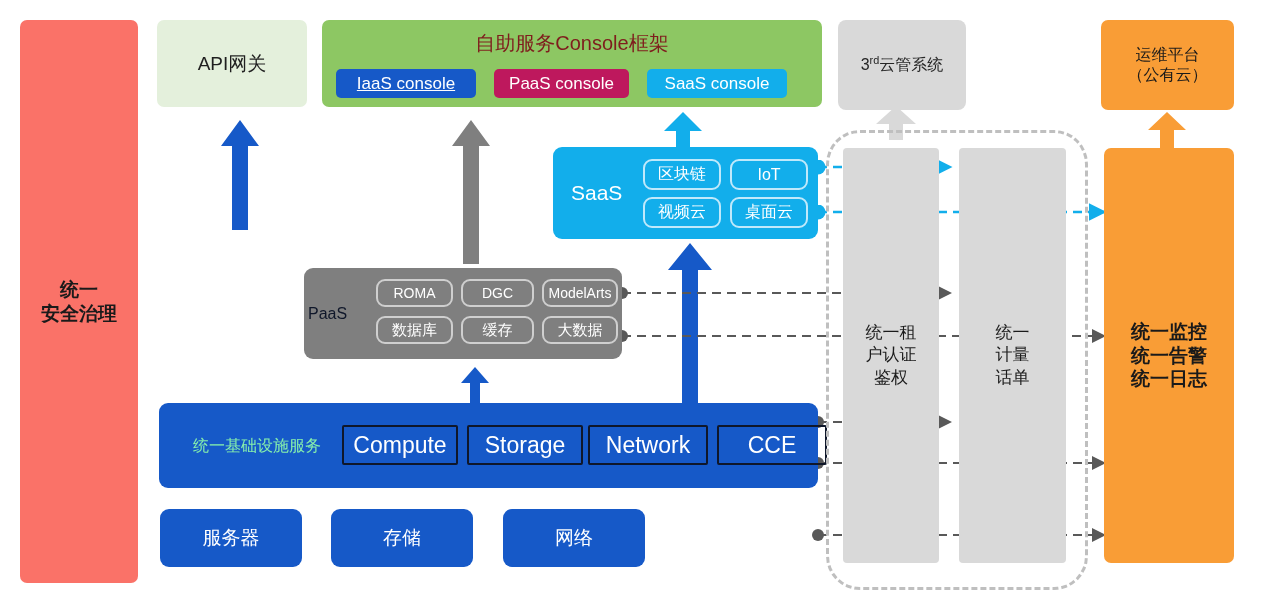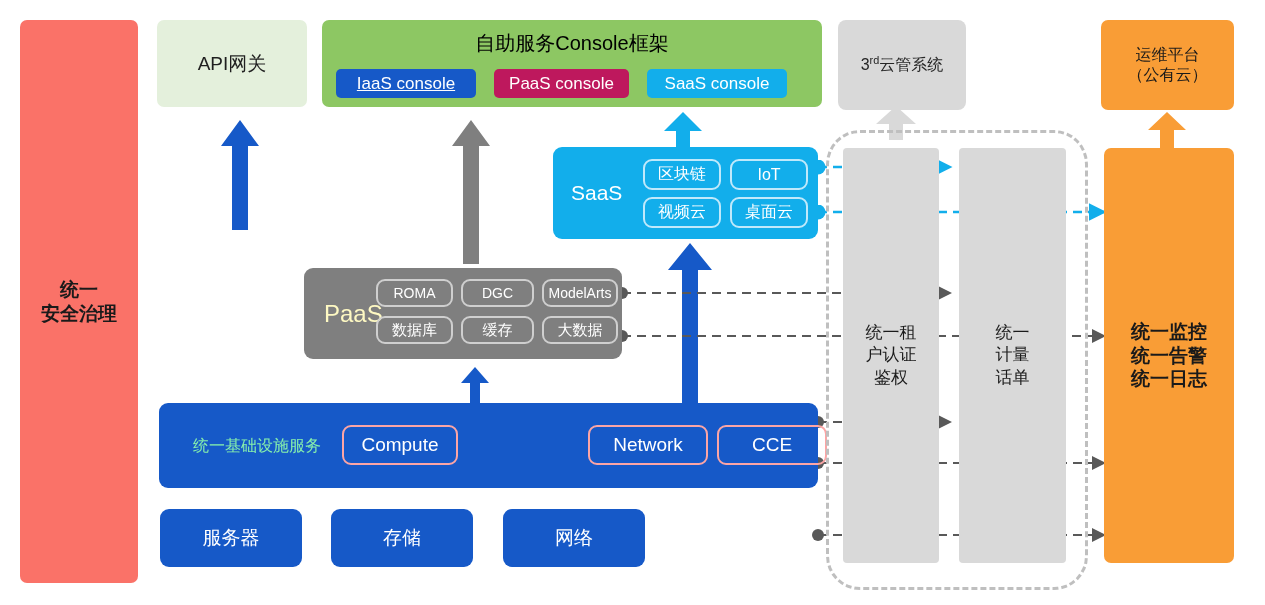--- a/index.html
+++ b/index.html
@@ -9,21 +9,21 @@
   .box{position:absolute;box-sizing:border-box;display:flex;align-items:center;justify-content:center;text-align:center;line-height:1.25;}
 
   
   .panel-red{background:#fa7268;border-radius:7px;color:#1a1a1a;font-size:19px;font-weight:600;}
 
   
   .panel-apigw{background:#e4f0dc;border-radius:7px;color:#1f1f1f;font-size:19px;}
 
   
   .panel-console{background:#8dc763;border-radius:7px;}
-  .console-title{position:absolute;left:0;right:0;top:10px;text-align:center;font-size:20px;color:#000000;}
+  .console-title{position:absolute;left:0;right:0;top:10px;text-align:center;font-size:20px;color:#7f1d1d;}
   .chip-console{position:absolute;border-radius:5px;color:#fff;font-size:17px;display:flex;align-items:center;justify-content:center;height:29px;}
   .chip-iaas{background:#1659c8;}
   .chip-paas{background:#be185d;}
   .chip-saas{background:#12aeeb;}
 
   
   .panel-gray{background:#d9d9d9;border-radius:8px;color:#262626;font-size:16px;}
   .panel-gray.sm{font-size:17px;}
   .sup{font-size:0.68em;vertical-align:super;}
 
@@ -31,27 +31,27 @@
   .panel-orange{background:#f99d36;border-radius:7px;color:#1a1a1a;font-size:16px;}
   .panel-orange-tall{background:#f99d36;border-radius:7px;color:#1a1a1a;font-size:19px;font-weight:600;}
 
   
   .panel-saas{position:absolute;background:#12aeeb;border-radius:9px;box-sizing:border-box;}
   .panel-saas .lbl{position:absolute;left:18px;top:50%;transform:translateY(-50%);color:#fff;font-size:21px;}
   .sub-chip{position:absolute;box-sizing:border-box;border:2px solid #bfe9fb;border-radius:9px;color:#fff;font-size:16px;display:flex;align-items:center;justify-content:center;}
 
   
   .panel-paas{position:absolute;background:#7f7f7f;border-radius:9px;box-sizing:border-box;}
-  .panel-paas .lbl{position:absolute;left:20px;top:50%;transform:translateY(-50%);color:#fef9c3;font-size:24px;}
+  .panel-paas .lbl{position:absolute;left:4px;top:50%;transform:translateY(-50%);color:#0f172a;font-size:16px;}
   .paas-chip{position:absolute;box-sizing:border-box;border:2px solid #cfcfcf;border-radius:9px;color:#fff;font-size:14px;display:flex;align-items:center;justify-content:center;}
 
   
   .panel-infra{position:absolute;background:#1659c8;border-radius:9px;box-sizing:border-box;}
   .panel-infra .lbl{position:absolute;left:34px;top:50%;transform:translateY(-50%);color:#86efac;font-size:16px;}
-  .infra-chip{position:absolute;box-sizing:border-box;border:2px solid #fca5a5;border-radius:9px;color:#fff;font-size:19px;display:flex;align-items:center;justify-content:center;}
+  .infra-chip{position:absolute;box-sizing:border-box;border:2px solid #0f172a;border-radius:2px;color:#fff;font-size:23px;display:flex;align-items:center;justify-content:center;}
 
   
   .panel-blue{background:#1659c8;border-radius:9px;color:#fff;font-size:19px;}
 
   
   .dashed-zone{position:absolute;box-sizing:border-box;border:3px dashed #bfbfbf;border-radius:34px;}
   .gray-col{position:absolute;background:#d9d9d9;border-radius:4px;color:#1a1a1a;font-size:17px;display:flex;align-items:center;justify-content:center;text-align:center;line-height:1.3;}
 
   svg.overlay{position:absolute;left:0;top:0;width:1265px;height:605px;pointer-events:none;}
 </style>
@@ -167,20 +167,21 @@
     <div class="paas-chip" style="left:157px;top:11px;width:73px;height:28px;">DGC</div>
     <div class="paas-chip" style="left:238px;top:11px;width:76px;height:28px;">ModelArts</div>
     <div class="paas-chip" style="left:72px;top:48px;width:77px;height:28px;font-size:15px;">数据库</div>
     <div class="paas-chip" style="left:157px;top:48px;width:73px;height:28px;font-size:15px;">缓存</div>
     <div class="paas-chip" style="left:238px;top:48px;width:76px;height:28px;font-size:15px;">大数据</div>
   </div>
 
   <div class="panel-infra" style="left:159px;top:403px;width:659px;height:85px;">
     <div class="lbl">统一基础设施服务</div>
     <div class="infra-chip" style="left:183px;top:22px;width:116px;height:40px;">Compute</div>
+    <div class="infra-chip" style="left:308px;top:22px;width:116px;height:40px;">Storage</div>
     <div class="infra-chip" style="left:429px;top:22px;width:120px;height:40px;">Network</div>
     <div class="infra-chip" style="left:558px;top:22px;width:110px;height:40px;">CCE</div>
   </div>
 
   <div class="box panel-blue" style="left:160px;top:509px;width:142px;height:58px;">服务器</div>
   <div class="box panel-blue" style="left:331px;top:509px;width:142px;height:58px;">存储</div>
   <div class="box panel-blue" style="left:503px;top:509px;width:142px;height:58px;">网络</div>
 
   <div class="dashed-zone" style="left:826px;top:130px;width:262px;height:460px;"></div>
   <div class="gray-col" style="left:843px;top:148px;width:96px;height:415px;white-space:pre-line;">统一租

